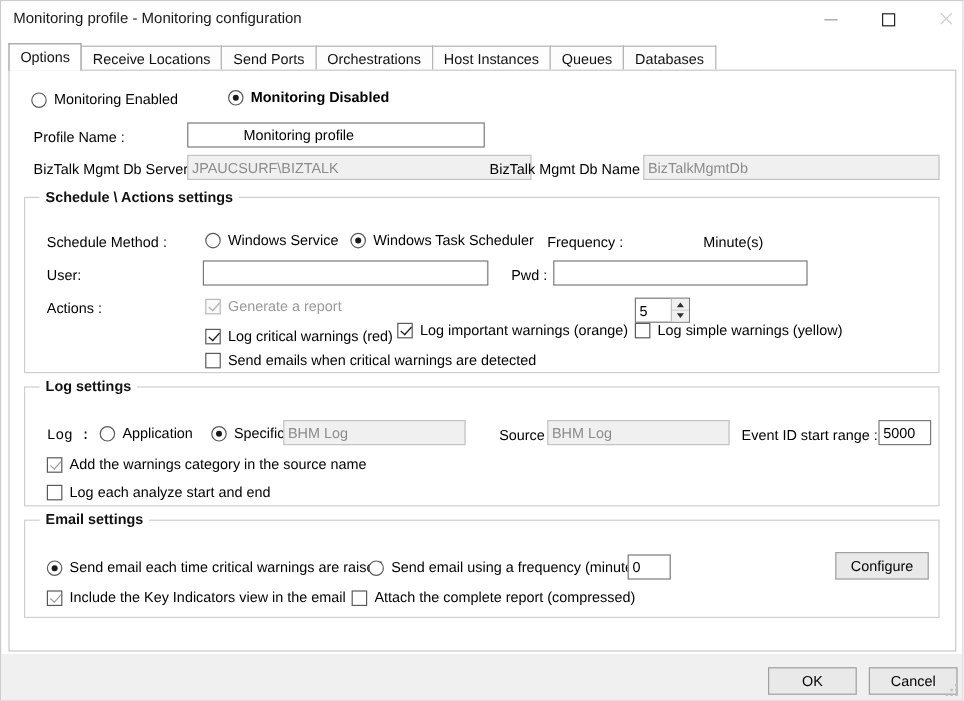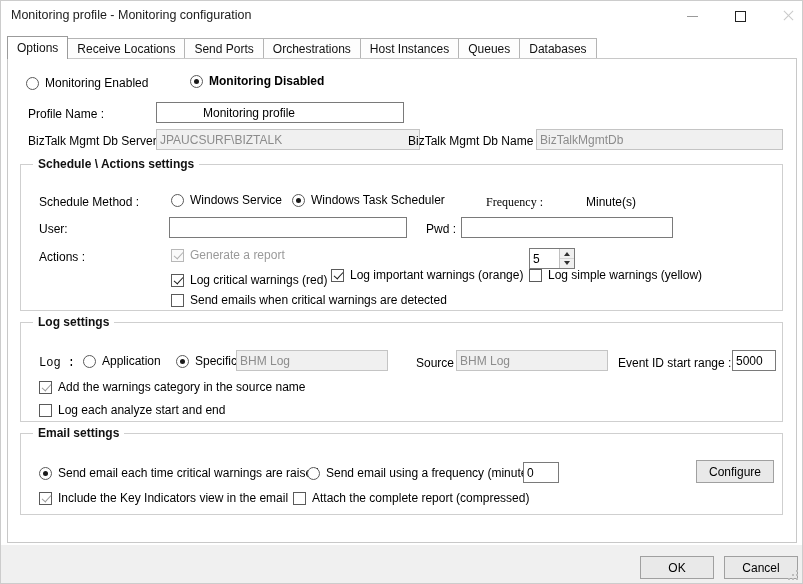--- a/index.html
+++ b/index.html
@@ -292,41 +292,41 @@
 
     <div class="radio on" style="left:182px; top:15px;">
       <span class="dot"></span>
       <span class="rtxt red-txt">Monitoring Disabled</span>
     </div>
 
     <div class="lbl" style="left:20px; top:48px;">Profile Name :</div>
     <input type="text" id="profile-name-input" style="left: 148px; top: 43px; width: 248px; padding-left: 46px;" value="Monitoring profile">
 
     <div class="lbl" style="left:20px; top:75px;">BizTalk Mgmt Db Server :</div>
-    <input type="text" class="ro" readonly="" id="db-server-input" style="left: 148px; top: 70px; width: 264px;" value="JPAUCSURF\BIZTALK">
+    <input type="text" class="ro" readonly="" id="db-server-input" style="left: 148px; top: 70px; width: 287px;" value="JPAUCSURF\BIZTALK">
 
     <div class="lbl" style="left:400px; top:75px;">BizTalk Mgmt Db Name :</div>
     <input type="text" class="ro" readonly="" id="db-name-input" style="left: 528px; top: 70px; width: 247px;" value="BizTalkMgmtDb">
 
     <div class="group" style="left:12px; top:105px; width:763px; height:147px;">
       <div class="gtitle">Schedule \ Actions settings</div>
 
       <div class="lbl" style="left:18px; top:30px;">Schedule Method :</div>
 
       <div class="radio" style="left:150px; top:28px;">
         <span class="dot"></span>
         <span class="rtxt">Windows Service</span>
       </div>
 
       <div class="radio on" style="left:271px; top:28px;">
         <span class="dot"></span>
         <span class="rtxt">Windows Task Scheduler</span>
       </div>
 
-      <div class="lbl" style="left:465px; top:30px;font-family:Liberation Serif, serif;">Frequency :</div>
+      <div class="lbl" style="left:435px; top:30px;">Frequency :</div>
       <div class="lbl" style="left:565px; top:30px;">Minute(s)</div>
 
       <div class="lbl" style="left:18px; top:57px;">User:</div>
       <input type="text" style="position: absolute; left: 148px; top: 52px; width: 238px;" value="">
 
       <div class="lbl" style="left:405px; top:57px;">Pwd :</div>
       <input type="text" style="position: absolute; left: 440px; top: 52px; width: 212px;" value="">
 
       <div class="lbl" style="left:18px; top:85px;">Actions :</div>
 

